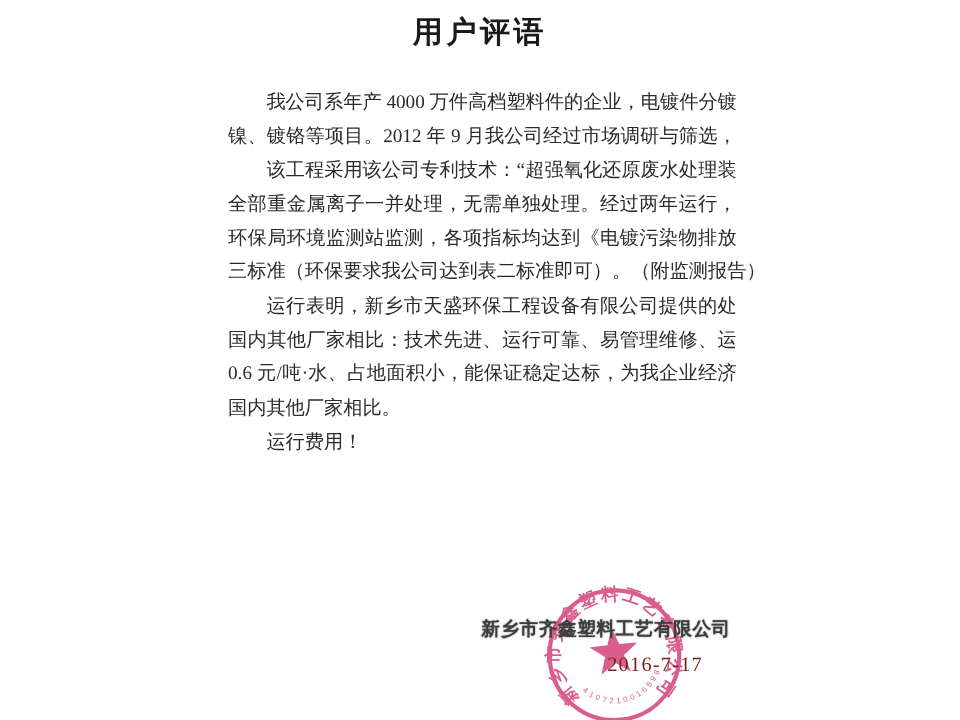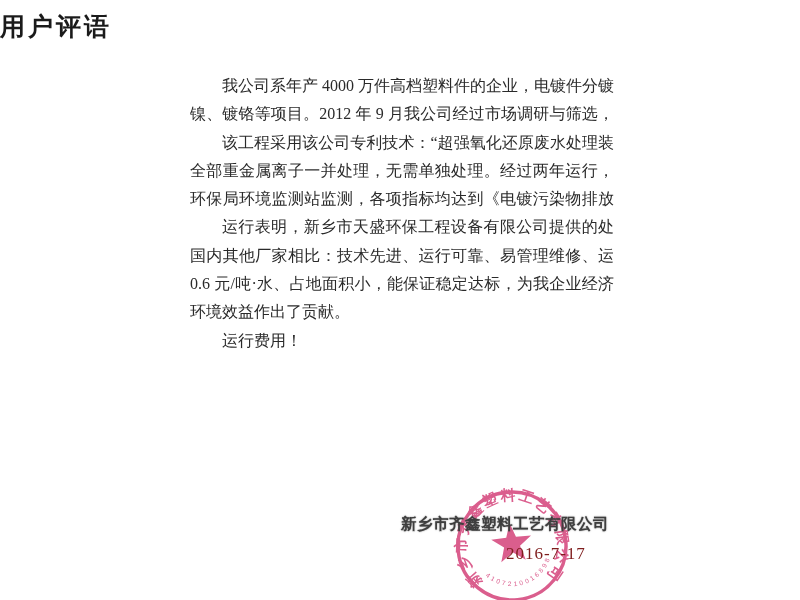--- a/index.html
+++ b/index.html
@@ -8,21 +8,21 @@
     position: relative;
     width: 800px; height: 600px;
     background: #ffffff;
     overflow: hidden;
     font-family: "Liberation Serif", "DejaVu Serif", serif;
   }
   .page { position: absolute; inset: 0; background: #ffffff; }
   .doc-title {
     position: absolute;
     top: 10px; left: 0; width: 800px;
-    text-align: left;
+    text-align: center;
     font-family: "Liberation Sans", "DejaVu Sans", sans-serif;
     font-weight: bold;
     font-size: 25px;
     letter-spacing: 3px;
     color: #1a1a1a;
   }
   .body-text {
     position: absolute;
     left: 190px; top: 72px;
     width: 424px;
@@ -72,24 +72,25 @@
 <div class="page">
 
   <div class="doc-title">用户评语</div>
 
   <div class="body-text">
       <div class="line first just">我公司系年产 4000 万件高档塑料件的企业，电镀件分镀锌、镀</div>
       <div class="line just">镍、镀铬等项目。2012 年 9 月我公司经过市场调研与筛选，决定由</div>
       <div class="line first just">该工程采用该公司专利技术：“超强氧化还原废水处理装置”将</div>
       <div class="line just">全部重金属离子一并处理，无需单独处理。经过两年运行，由新乡市</div>
       <div class="line just">环保局环境监测站监测，各项指标均达到《电镀污染物排放标准》表</div>
+      <div class="line">三标准（环保要求我公司达到表二标准即可）。（附监测报告）</div>
       <div class="line first just">运行表明，新乡市天盛环保工程设备有限公司提供的处理设备和</div>
       <div class="line just">国内其他厂家相比：技术先进、运行可靠、易管理维修、运行费用</div>
       <div class="line just">0.6 元/吨·水、占地面积小，能保证稳定达标，为我企业经济效益和</div>
-      <div class="line">环境效益作出了贡献。</div>
+      <div class="line">国内其他厂家相比。</div>
       <div class="line first">运行费用！</div>
     </div>
 
   <svg class="stamp" viewBox="0 0 120 120" xmlns="http://www.w3.org/2000/svg">
     <defs>
       <path id="arcTop" d="M 30.4,95.2 A 46,46 0 1 1 89.6,95.2" fill="none"></path>
       <path id="arcBottom" d="M 23.7,76.9 A 40,40 0 0 0 96.3,76.9" fill="none"></path>
     </defs>
     <circle cx="60" cy="60" r="54" fill="none" stroke-width="3.5" stroke="#d6487e"></circle>
     <polygon points="60,37 64.9,51.2 80,51.5 68,60.6 72.3,75 60,66.4 47.7,75 52,60.6 40,51.5 55.1,51.2" fill="#d6487e"></polygon>

